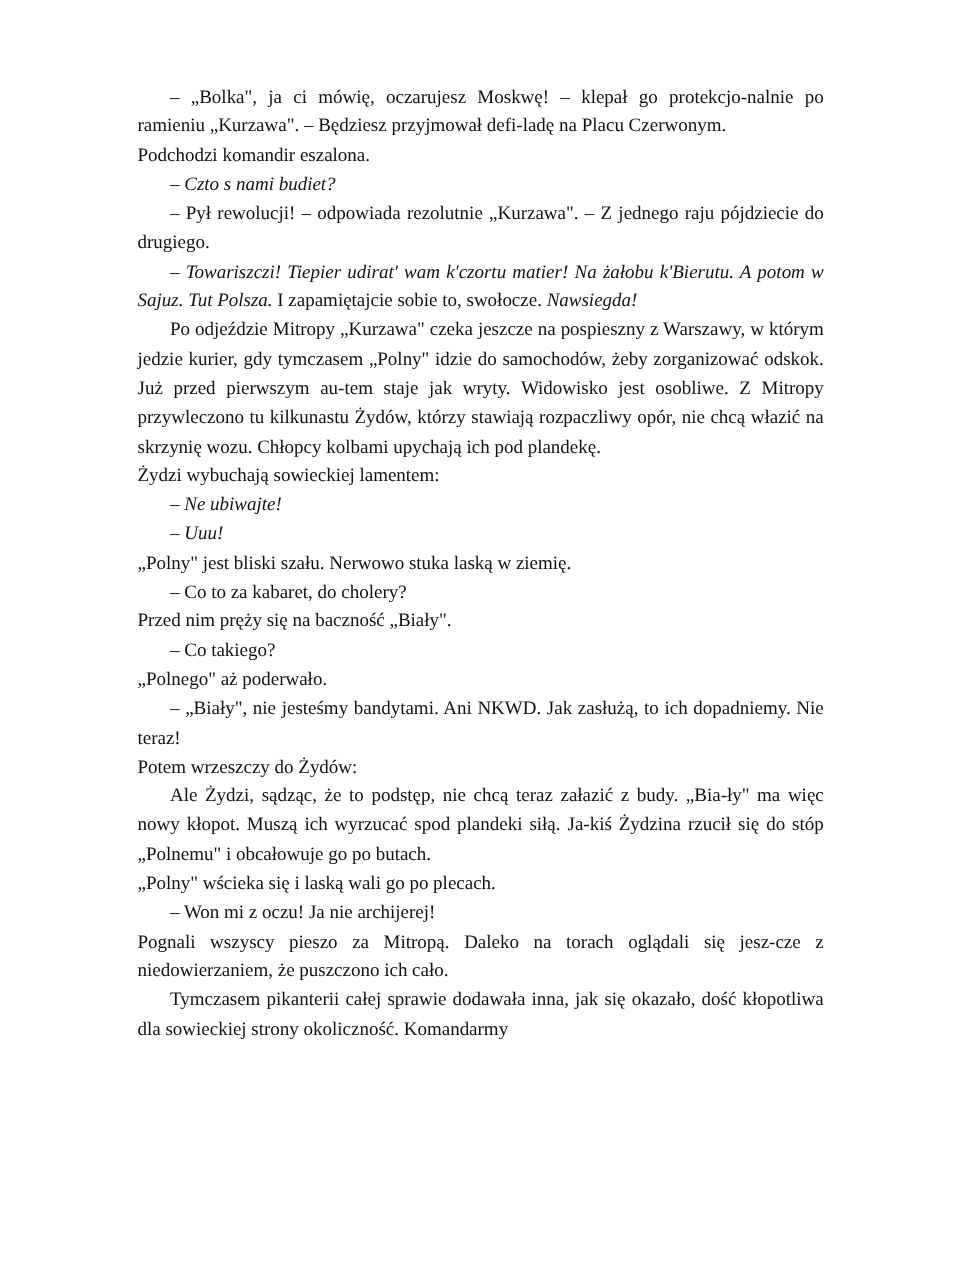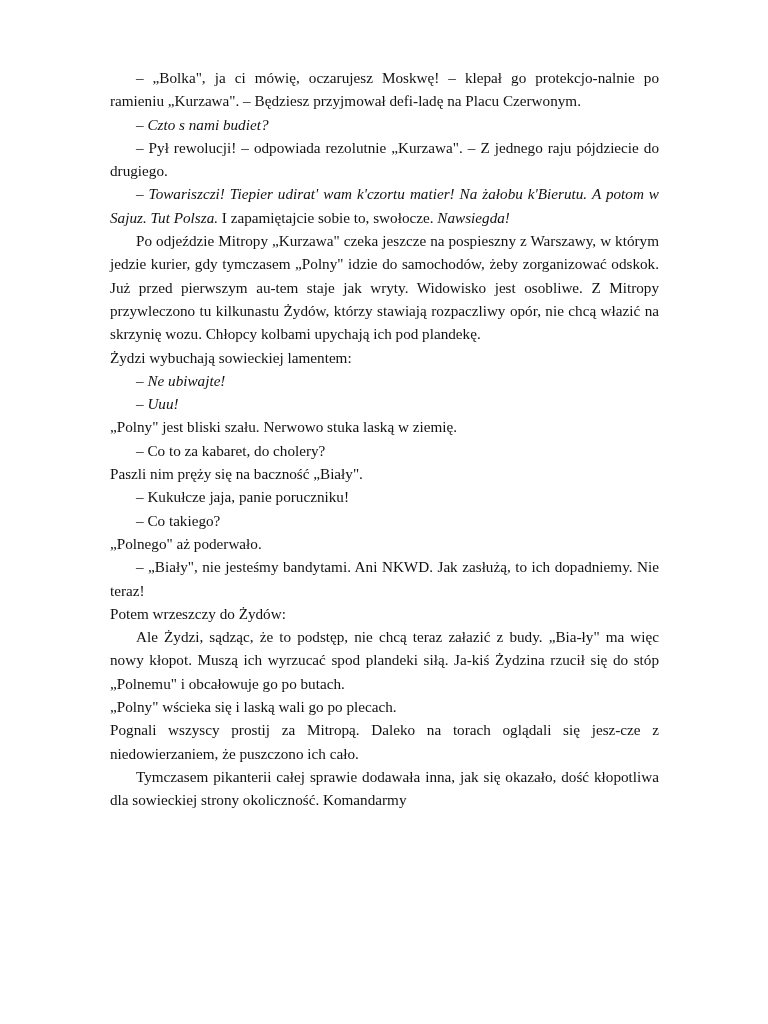--- a/index.html
+++ b/index.html
@@ -54,34 +54,35 @@
     letter-spacing: 0.2px;
     color: #4d7c0f;
   }
 </style>
 </head>
 <body>
 
 <div class="page">
   <div class="text-column">
       <p class="indent"><span>– „Bolka", ja ci mówię, oczarujesz Moskwę! – klepał go protekcjo-nalnie po ramieniu „Kurzawa". – Będziesz przyjmował defi-ladę na Placu Czerwonym.</span></p>
+      <p class="noindent"><span>Podchodzi komandir eszalona.</span></p>
       <p class="indent"><span>– </span><span class="ital">Czto s nami budiet?</span></p>
       <p class="indent"><span>– Pył rewolucji! – odpowiada rezolutnie „Kurzawa". – Z jednego raju pójdziecie do drugiego.</span></p>
       <p class="indent"><span>– </span><span class="ital">Towariszczi! Tiepier udirat' wam k'czortu matier! Na żałobu k'Bierutu. A potom w Sajuz. Tut Polsza.</span><span> I zapamiętajcie sobie to, swołocze. </span><span class="ital">Nawsiegda!</span></p>
       <p class="indent"><span>Po odjeździe Mitropy „Kurzawa" czeka jeszcze na pospieszny z Warszawy, w którym jedzie kurier, gdy tymczasem „Polny" idzie do samochodów, żeby zorganizować odskok. Już przed pierwszym au-tem staje jak wryty. Widowisko jest osobliwe. Z Mitropy przywleczono tu kilkunastu Żydów, którzy stawiają rozpaczliwy opór, nie chcą włazić na skrzynię wozu. Chłopcy kolbami upychają ich pod plandekę.</span></p>
       <p class="noindent"><span>Żydzi wybuchają sowieckiej lamentem:</span></p>
       <p class="indent"><span>– </span><span class="ital">Ne ubiwajte!</span></p>
       <p class="indent"><span>– </span><span class="ital">Uuu!</span></p>
       <p class="noindent"><span>„Polny" jest bliski szału. Nerwowo stuka laską w ziemię.</span></p>
       <p class="indent"><span>– Co to za kabaret, do cholery?</span></p>
-      <p class="noindent"><span>Paszli nim pręży się na baczność „Biały".</span></p>
-      <p class="indent"><span>– Kukułcze jaja, panie poruczniku!</span></p>
+      <p class="noindent"><span>Przed nim pręży się na baczność „Biały".</span></p>
       <p class="indent"><span>– Co takiego?</span></p>
       <p class="noindent"><span>„Polnego" aż poderwało.</span></p>
       <p class="indent"><span>– „Biały", nie jesteśmy bandytami. Ani NKWD. Jak zasłużą, to ich dopadniemy. Nie teraz!</span></p>
       <p class="noindent"><span>Potem wrzeszczy do Żydów:</span></p>
       <p class="indent"><span>Ale Żydzi, sądząc, że to podstęp, nie chcą teraz załazić z budy. „Bia-ły" ma więc nowy kłopot. Muszą ich wyrzucać spod plandeki siłą. Ja-kiś Żydzina rzucił się do stóp „Polnemu" i obcałowuje go po butach.</span></p>
       <p class="noindent"><span>„Polny" wścieka się i laską wali go po plecach.</span></p>
-      <p class="noindent"><span>Pognali wszyscy prostij za Mitropą. Daleko na torach oglądali się jesz-cze z niedowierzaniem, że puszczono ich cało.</span></p>
+      <p class="indent"><span>– Won mi z oczu! Ja nie archijerej!</span></p>
+      <p class="noindent"><span>Pognali wszyscy pieszo za Mitropą. Daleko na torach oglądali się jesz-cze z niedowierzaniem, że puszczono ich cało.</span></p>
       <p class="indent"><span>Tymczasem pikanterii całej sprawie dodawała inna, jak się okazało, dość kłopotliwa dla sowieckiej strony okoliczność. Komandarmy</span></p>
     </div>
   <div class="folio">82</div>
 </div>
 
 </body></html>

